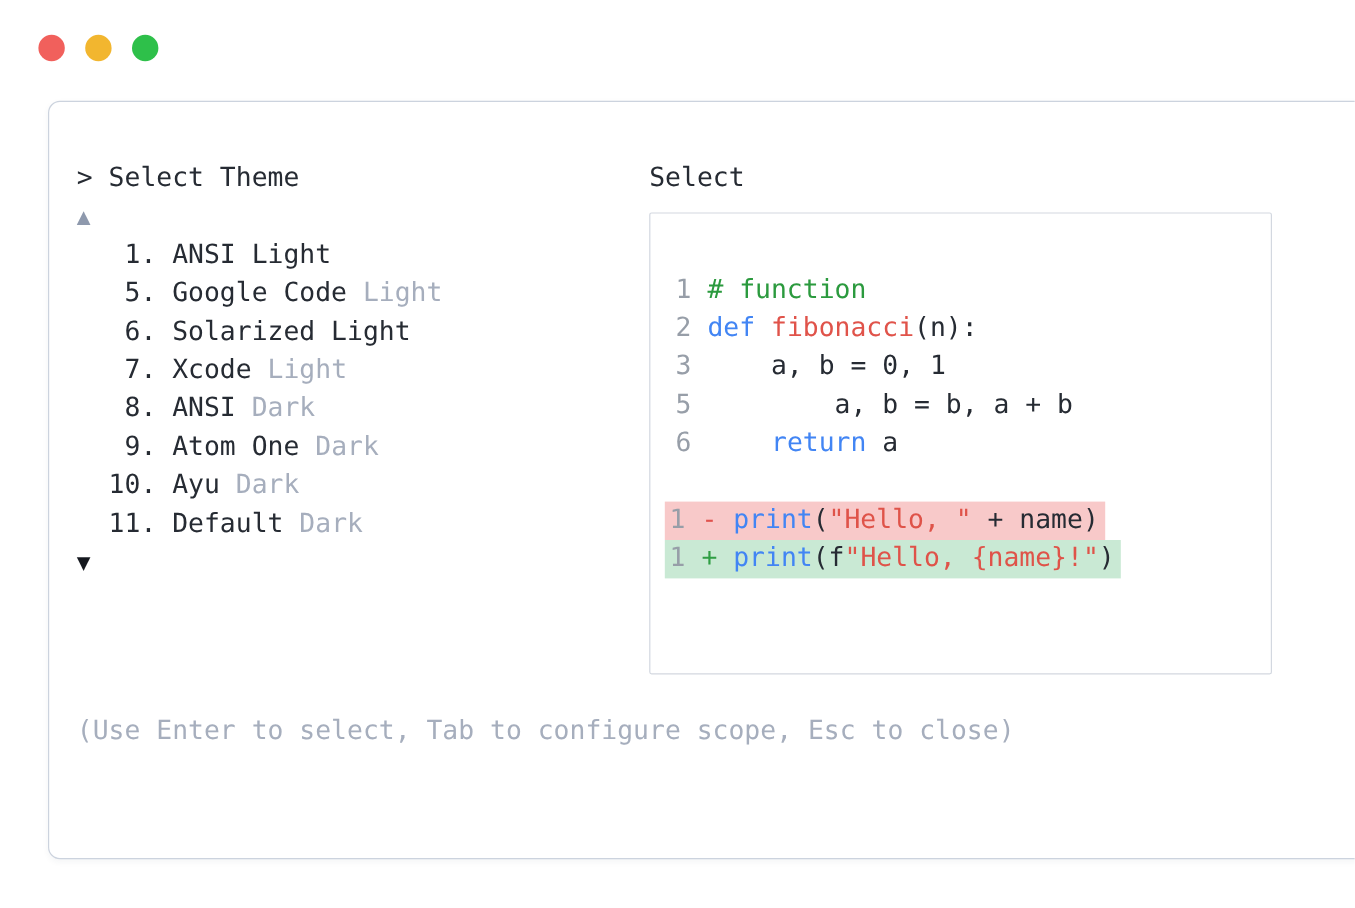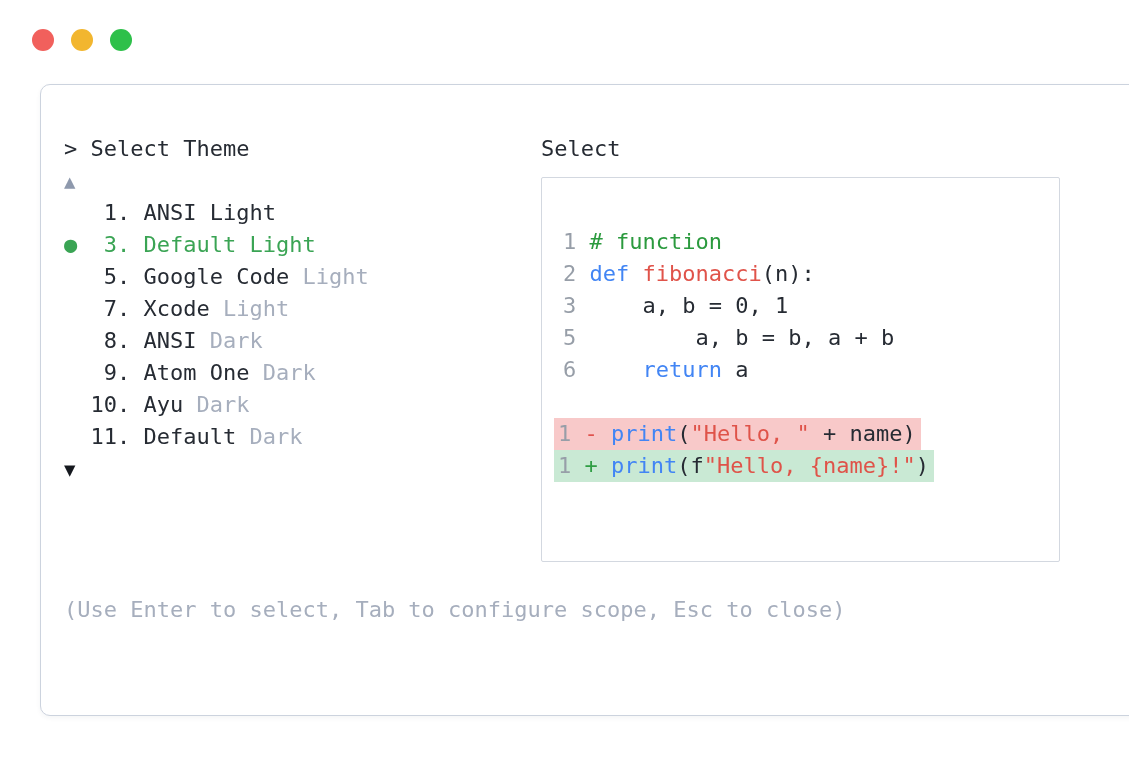--- a/index.html
+++ b/index.html
@@ -84,22 +84,22 @@
     <div class="header-row">
       <div class="col-left">&gt; Select Theme</div>
       <div class="col-right">Select</div>
     </div>
 
     <div class="body-row">
       <div class="col-left">
         <div class="arrow-row arrow-up">▲</div>
         <div id="theme-list">
             <div class="theme-row"><span>  </span><span> 1. </span><span>ANSI Light</span></div>
-            <div class="theme-row selected"><span>● </span><span> 3. </span><span>Default Light</span></div>
             <div class="theme-row"><span>  </span><span> 5. </span><span>Google Code</span><span class="muted"> Light</span></div>
+            <div class="theme-row"><span>  </span><span> 6. </span><span>Solarized Light</span></div>
             <div class="theme-row"><span>  </span><span> 7. </span><span>Xcode</span><span class="muted"> Light</span></div>
             <div class="theme-row"><span>  </span><span> 8. </span><span>ANSI</span><span class="muted"> Dark</span></div>
             <div class="theme-row"><span>  </span><span> 9. </span><span>Atom One</span><span class="muted"> Dark</span></div>
             <div class="theme-row"><span>  </span><span>10. </span><span>Ayu</span><span class="muted"> Dark</span></div>
             <div class="theme-row"><span>  </span><span>11. </span><span>Default</span><span class="muted"> Dark</span></div>
           </div>
         <div class="arrow-row arrow-down">▼</div>
       </div>
 
       <div class="col-right">

